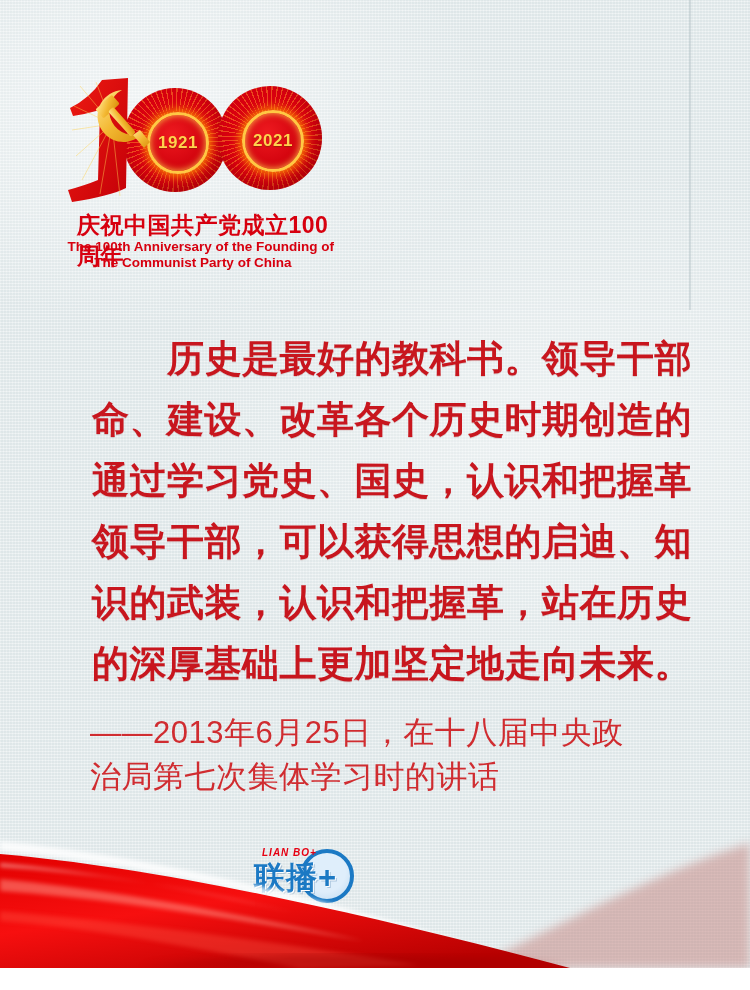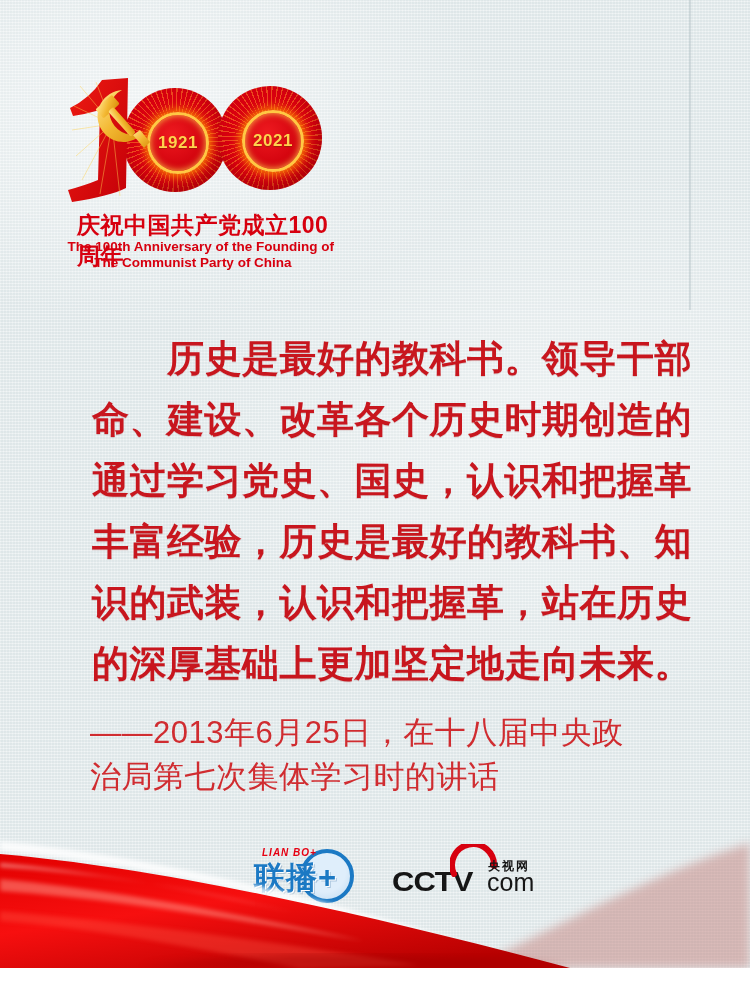--- a/index.html
+++ b/index.html
@@ -139,44 +139,36 @@
   </div>
 
   <div id="anniv-cn" class="abs">庆祝中国共产党成立100周年</div>
   <div id="anniv-en1" class="abs">The 100th Anniversary of the Founding of</div>
   <div id="anniv-en2" class="abs">The Communist Party of China</div>
 
   <div id="quote" class="abs">
     <div class="qline indent">历史是最好的教科书。领导干部</div>
     <div class="qline">命、建设、改革各个历史时期创造的</div>
     <div class="qline">通过学习党史、国史，认识和把握革</div>
-    <div class="qline">丰富经验，历史是最好的教科书、知</div>
+    <div class="qline">领导干部，可以获得思想的启迪、知</div>
     <div class="qline">识的武装，认识和把握革，站在历史</div>
     <div class="qline">的深厚基础上更加坚定地走向未来。</div>
   </div>
 
   <div id="attrib" class="abs">
     <div class="aline">——2013年6月25日，在十八届中央政</div>
     <div class="aline">治局第七次集体学习时的讲话</div>
   </div>
 
   <div id="lianbo" class="abs">
     <div id="lianbo-globe"></div>
     <div id="lianbo-tagline">LIAN BO+</div>
     <div id="lianbo-name">联播+</div>
   </div>
 
-  <div id="cctv" class="abs">
-    <div id="cctv-word">CCTV</div>
-    <svg id="cctv-swoosh" width="52" height="34" viewBox="0 0 52 34">
-      <path d="M4,30 A21,21 0 1 1 44,22" fill="none" stroke="#d7000f" stroke-width="6" stroke-linecap="round"></path>
-    </svg>
-    <div id="cctv-cn">央视网</div>
-    <div id="cctv-com">com</div>
-  </div>
 
   <div id="crease" class="abs"></div>
 
   <svg id="ribbon" class="abs" width="750" height="135" viewBox="0 0 750 135">
     <defs>
       <linearGradient id="redGrad" x1="0" y1="0" x2=".75" y2="1">
         <stop offset="0" stop-color="#e20000"></stop>
         <stop offset=".45" stop-color="#f70f0f"></stop>
         <stop offset="1" stop-color="#b50000"></stop>
       </linearGradient>

